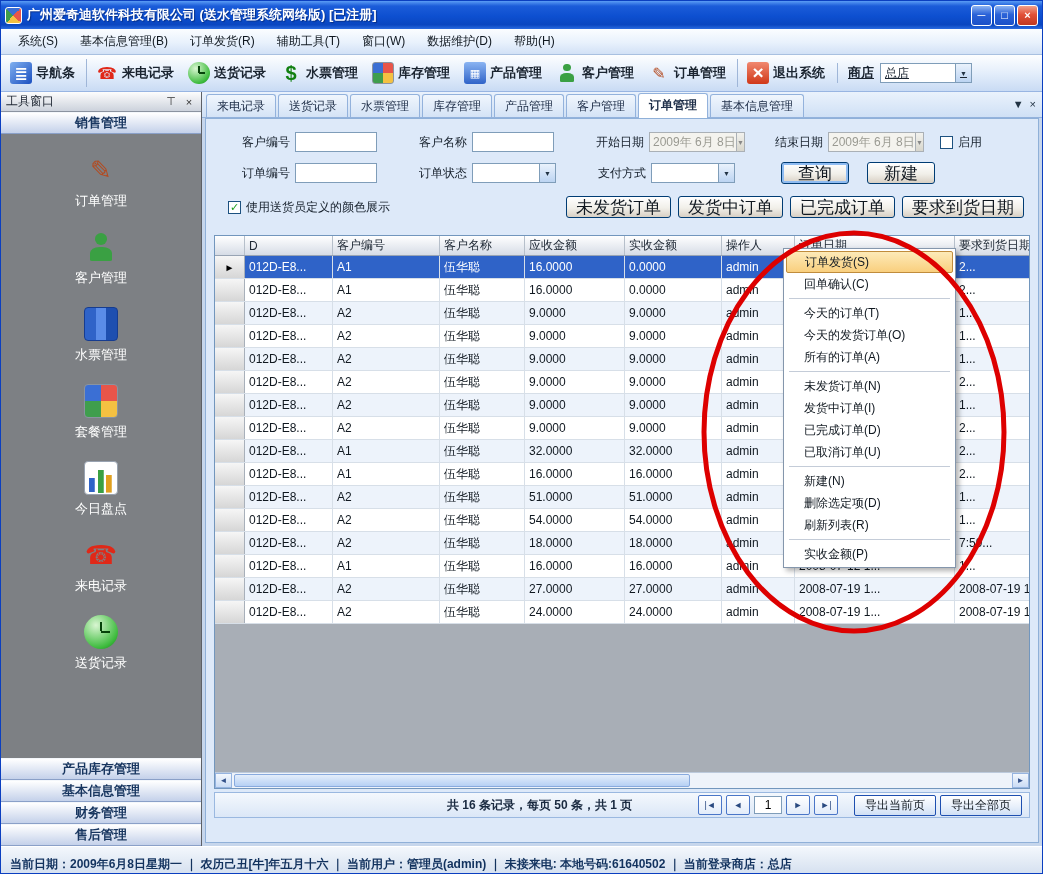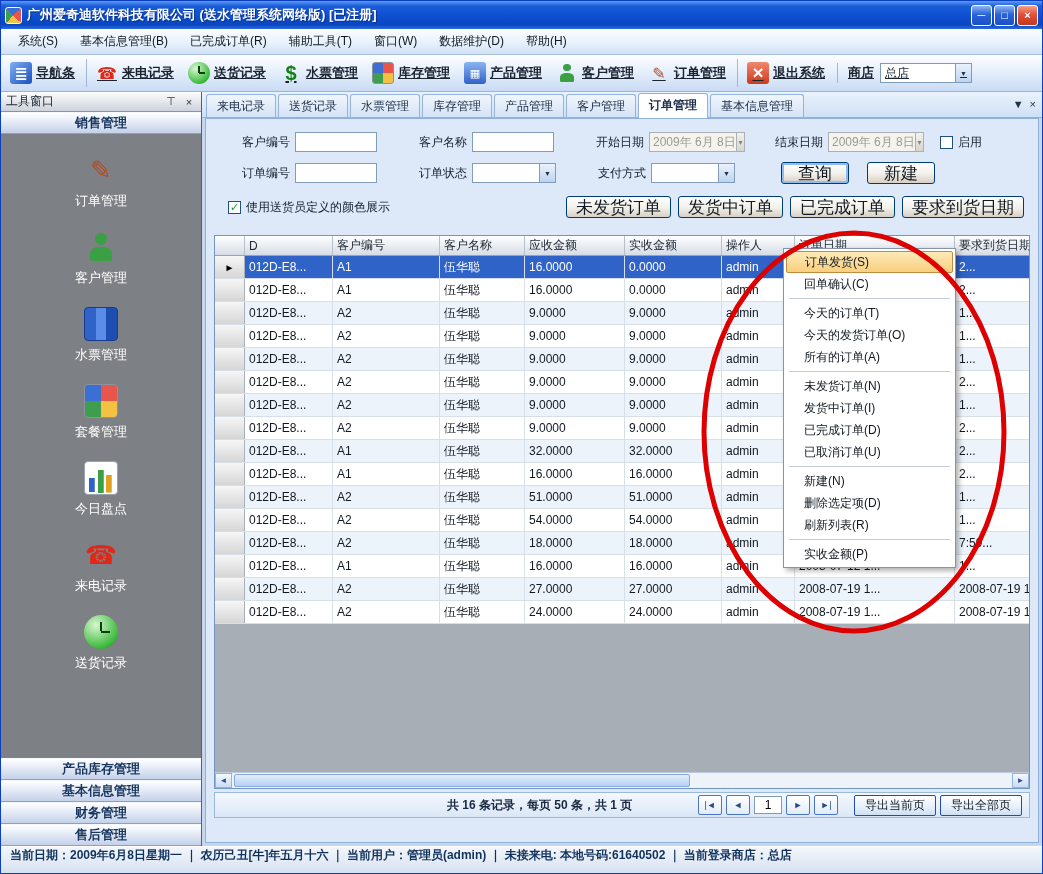--- a/index.html
+++ b/index.html
@@ -13,21 +13,21 @@
   .winbtns{display:flex;gap:2px;}
   .winbtn{width:21px;height:21px;border:1px solid #fff;border-radius:3px;display:flex;align-items:center;justify-content:center;color:#fff;font-size:11px;font-weight:bold;background:linear-gradient(180deg,#8db4f2,#2a62d8 45%,#1b50c8);}
   .winbtn.close{background:linear-gradient(180deg,#f0a08a,#e25038 45%,#c03820);}
 
   
   .menubar{height:26px;flex:0 0 26px;background:linear-gradient(180deg,#fbfdff,#e8f1fc 55%,#d2e1f6);border-bottom:1px solid #a8c0e0;display:flex;align-items:center;padding-left:6px;}
   .menu-item{padding:4px 11px;font-size:12px;color:#101820;}
 
   
   .toolbar{height:37px;flex:0 0 37px;background:linear-gradient(180deg,#fdfeff,#e4eefb 50%,#c9dbf4);border-bottom:1px solid #98b5e2;display:flex;align-items:center;gap:2px;padding:0 3px;}
-  .tool-item{display:flex;align-items:center;gap:4px;padding:3px 6px;font-size:13px;font-weight:bold;color:#1a2430;white-space:nowrap;text-decoration:underline;}
+  .tool-item{display:flex;align-items:center;gap:4px;padding:3px 6px;font-size:13px;font-weight:bold;color:#1a2430;white-space:nowrap;}
   .tool-item.group-start{border-left:1px solid #9fb6d8;margin-left:3px;padding-left:9px;}
   .store-wrap{display:flex;align-items:center;gap:6px;margin-left:4px;border-left:1px solid #9fb6d8;padding-left:10px;font-size:13px;font-weight:bold;color:#1a2430;text-decoration:underline;}
   .store-combo{width:92px;height:20px;background:#fff;border:1px solid #7f9db9;display:flex;align-items:center;font-size:12px;font-weight:normal;padding-left:4px;}
   .store-combo .arrow{margin-left:auto;width:16px;height:100%;background:linear-gradient(#eaf2fc,#bcd4f2);border-left:1px solid #7f9db9;display:flex;align-items:center;justify-content:center;font-size:7px;color:#234;}
 
   
   .tico{width:22px;height:22px;flex:0 0 22px;font-size:16px;display:inline-flex;align-items:center;justify-content:center;border-radius:3px;position:relative;}
   .nico{width:34px;height:34px;font-size:26px;display:inline-flex;align-items:center;justify-content:center;border-radius:4px;position:relative;}
   .ic-nav{background:linear-gradient(135deg,#7fb0f0,#1a4fc0);color:#fff;}.ic-nav::before{content:"≣";}
   .ic-phone{color:#e02818;}.ic-phone::before{content:"☎";}
@@ -102,21 +102,21 @@
 
   
   .pager{flex:0 0 26px;display:flex;align-items:center;background:linear-gradient(#f4f8fd,#dbe7f7);border:1px solid #9ab8e0;margin-top:3px;margin-bottom:20px;padding:0 7px;font-size:12px;gap:5px;}
   .summary{margin-left:225px;font-weight:bold;color:#1a2a40;white-space:nowrap;}
   .pgctl{margin-left:auto;display:flex;align-items:center;gap:4px;}
   .pbtn{min-width:24px;height:20px;border:1px solid #4a76c8;background:linear-gradient(#ffffff,#e2ecfa);border-radius:2px;font-size:9px;display:inline-flex;align-items:center;justify-content:center;color:#2a4a80;padding:0 3px;}
   .pinput{width:28px;height:18px;border:1px solid #7f9db9;text-align:center;font-size:12px;}
   .exbtn{height:21px;border:1px solid #1e4fb0;border-radius:2px;background:linear-gradient(#ffffff,#e8f0fb 55%,#cfdff5);font-size:12px;padding:0 10px;display:inline-flex;align-items:center;color:#101820;white-space:nowrap;}
 
   
-  .statusbar{height:27px;flex:0 0 27px;background:linear-gradient(#f3f7fc,#d6e1f0);border-top:1px solid #fff;display:flex;align-items:flex-start;padding:0 9px;font-size:12px;font-weight:bold;color:#12325e;white-space:nowrap;overflow:hidden;}
+  .statusbar{height:27px;flex:0 0 27px;background:linear-gradient(#f3f7fc,#d6e1f0);border-top:1px solid #fff;display:flex;align-items:flex-end;padding:0 9px;font-size:12px;font-weight:bold;color:#12325e;white-space:nowrap;overflow:hidden;}
 
   
   .cmenu{position:absolute;left:782px;top:247px;width:173px;background:#fff;border:1px solid #8496ac;box-shadow:3px 3px 5px rgba(0,0,0,.3);padding:2px;z-index:50;font-size:12px;}
   .mi{height:22px;display:flex;align-items:center;padding:0 6px 0 18px;color:#101820;white-space:nowrap;}
   .mi.hi{background:linear-gradient(#fdeab8,#f9cf7e);border:1px solid #c08c3c;border-radius:2px;height:22px;}
   .msep{height:1px;background:#c4ccd8;margin:3px 3px 3px 3px;}
 
   
   .overlay{position:absolute;left:0;top:0;width:1043px;height:874px;pointer-events:none;z-index:60;}
 </style>
@@ -133,21 +133,21 @@
       <span class="winbtn">□</span>
       <span class="winbtn close">×</span>
     </span>
   </div>
 
   <div class="menubar">
   <span class="menu-item">系统(S)</span>
 
   <span class="menu-item">基本信息管理(B)</span>
 
-  <span class="menu-item">已完成订单(R)</span>
+  <span class="menu-item">订单发货(R)</span>
 
   <span class="menu-item">辅助工具(T)</span>
 
   <span class="menu-item">窗口(W)</span>
 
   <span class="menu-item">数据维护(D)</span>
 
   <span class="menu-item">帮助(H)</span>
 </div>
 

